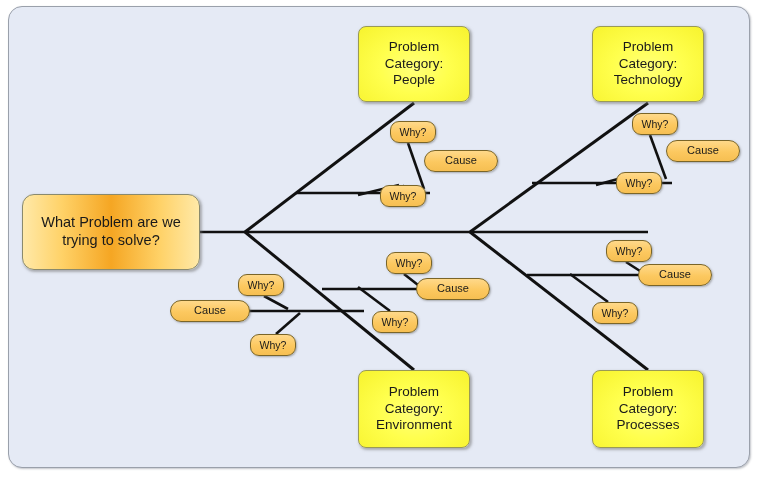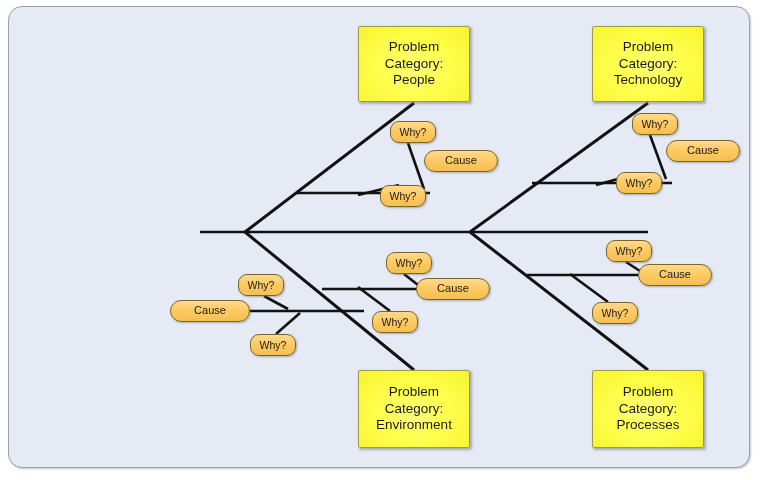--- a/index.html
+++ b/index.html
@@ -58,21 +58,21 @@
     background: linear-gradient(90deg,
         #ffe9a8 0%,
         #ffd268 22%,
         #f5a623 50%,
         #ffd268 78%,
         #ffe9a8 100%);
     box-shadow: 1.5px 1.5px 2.5px rgba(110,110,110,0.5);
   }
   .category-box {
     border: 1px solid #9a9a55;
-    border-radius: 2px;
+    border-radius: 8px;
     font-size: 13.5px;
     background: radial-gradient(ellipse at 50% 55%, #ffff7a 0%, #ffff4d 45%, #f7f32e 100%);
     box-shadow: 1.5px 1.5px 2.5px rgba(110,110,110,0.5);
   }
   .why-bubble {
     border: 1px solid #7a6528;
     border-radius: 9px;
     font-size: 10.5px;
     background: linear-gradient(180deg, #ffd98a 0%, #fcc85f 55%, #f6bf52 100%);
     box-shadow: 1px 1px 2px rgba(110,110,110,0.5);
@@ -129,20 +129,22 @@
         <line x1="288" y1="309" x2="264" y2="296" stroke-width="2.6"></line>
         <line x1="300" y1="313" x2="276" y2="334" stroke-width="2.6"></line>
 
         <line x1="470" y1="232" x2="648" y2="370" stroke-width="3"></line>
         <line x1="527" y1="275" x2="644" y2="275" stroke-width="2.6"></line>
         <line x1="640" y1="271" x2="626" y2="262" stroke-width="2.6"></line>
         <line x1="570" y1="274" x2="608" y2="302" stroke-width="2.6"></line>
       </g>
     </svg>
 
+    <div class="node problem-box" style="left: 22px; top: 194px; width: 178px; height: 76px;">What Problem are we
+trying to solve?</div>
 
     <div class="node category-box" style="left: 358px; top: 26px; width: 112px; height: 76px;">Problem
 Category:
 People</div>
     <div class="node category-box" style="left: 592px; top: 26px; width: 112px; height: 76px;">Problem
 Category:
 Technology</div>
     <div class="node category-box" style="left: 358px; top: 370px; width: 112px; height: 78px;">Problem
 Category:
 Environment</div>

